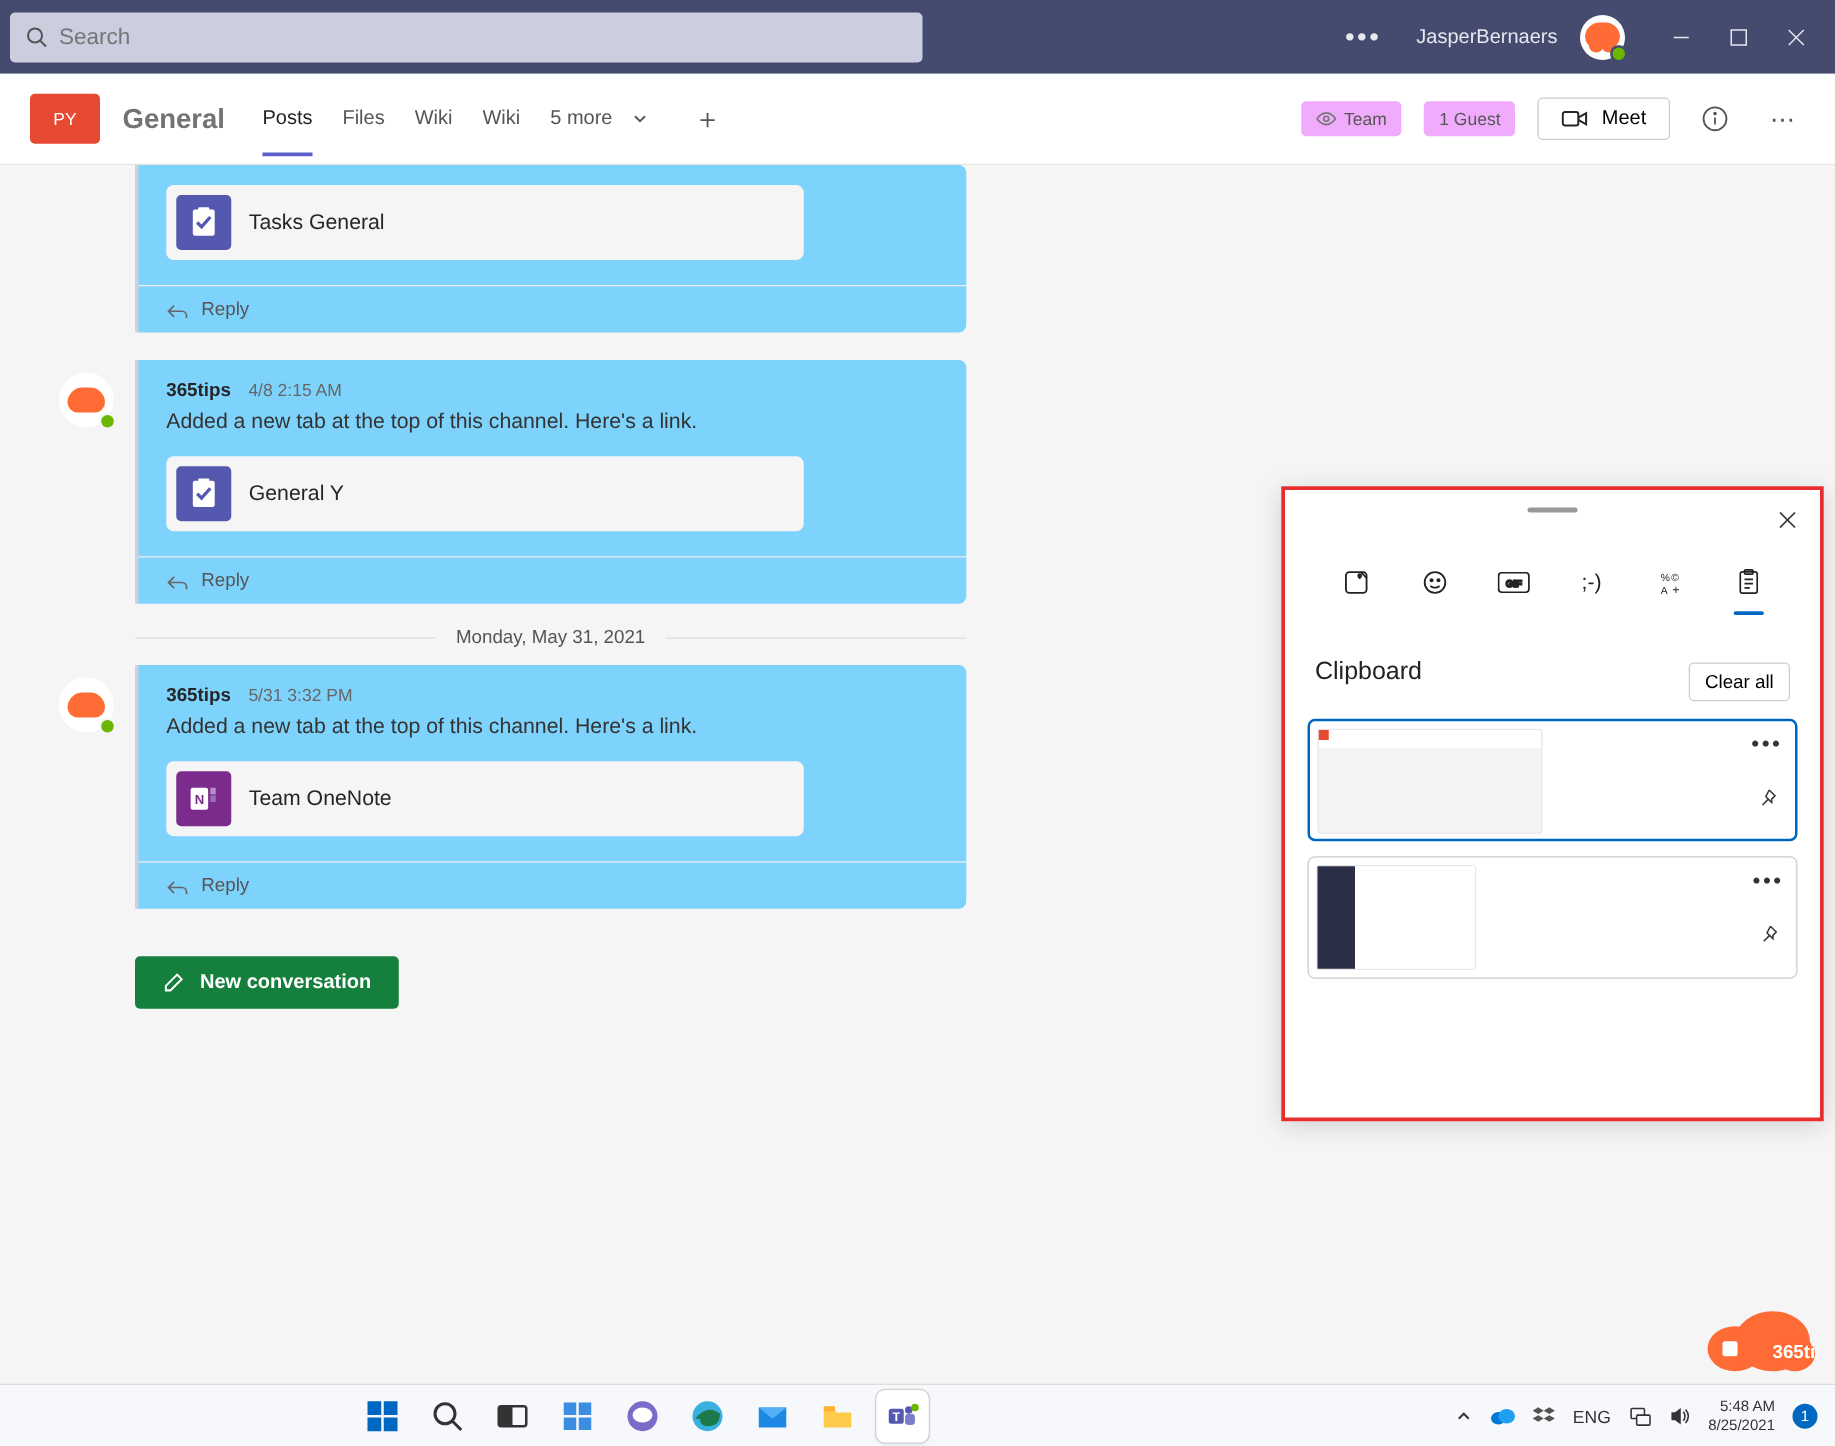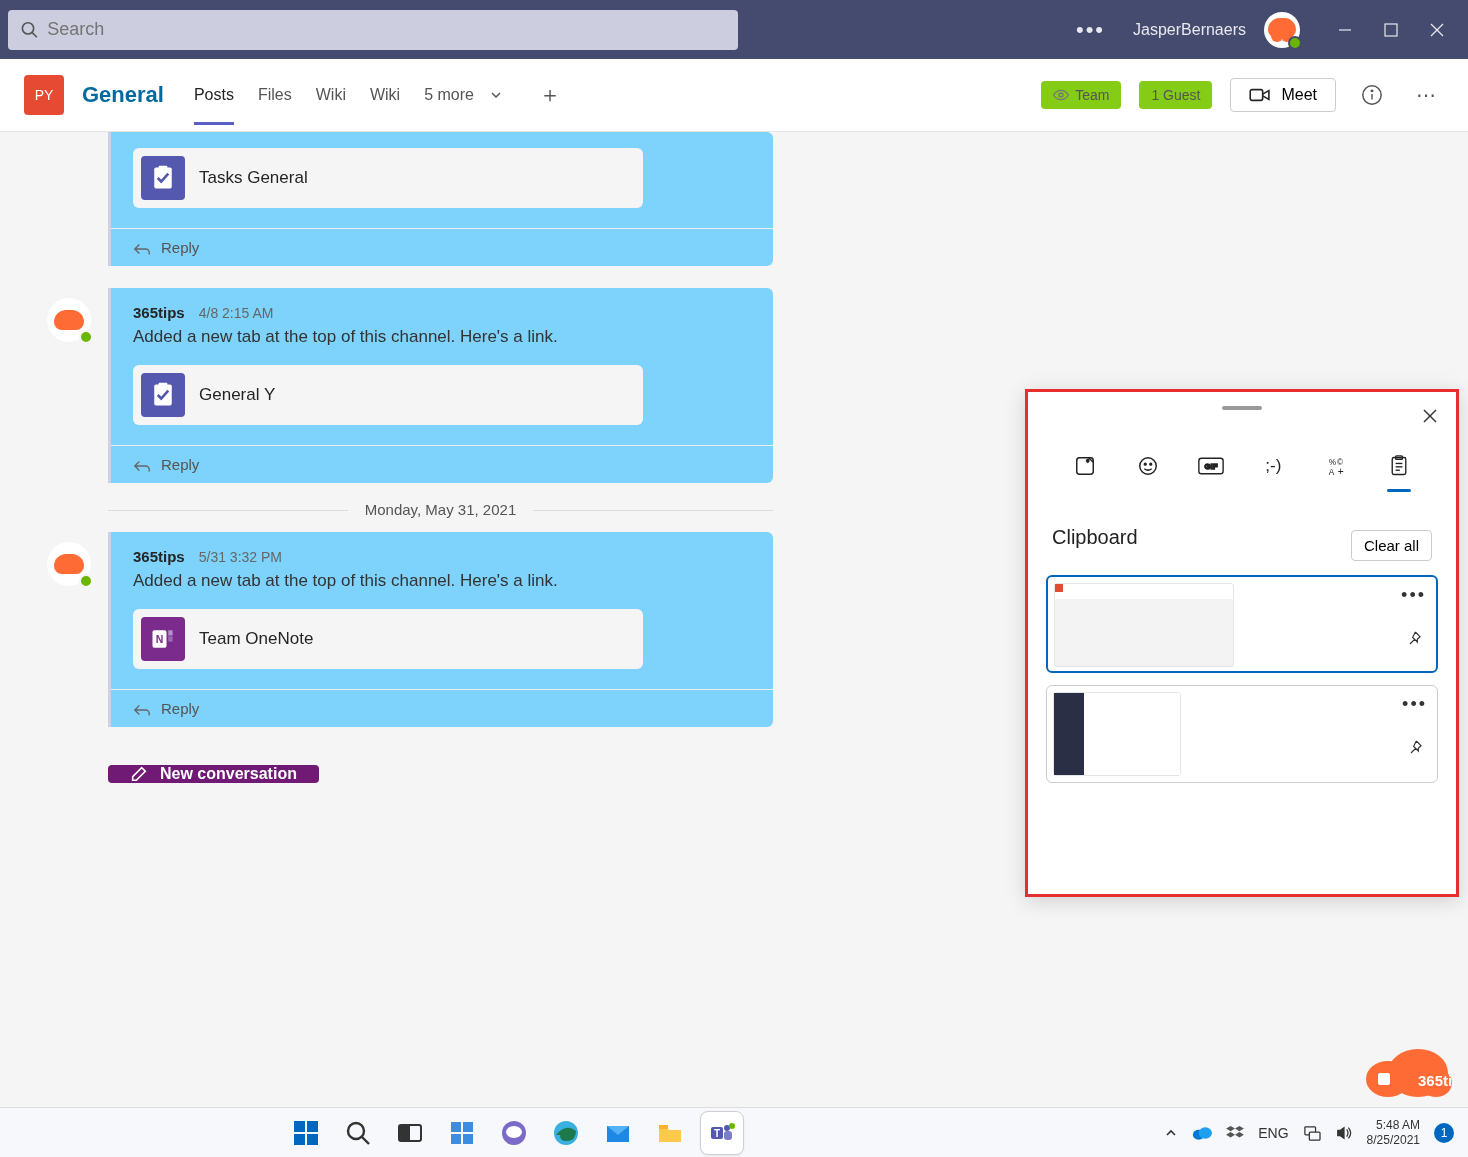--- a/index.html
+++ b/index.html
@@ -16,29 +16,29 @@
 .tb-avatar { width: 36px; height: 36px; border-radius: 50%; background: #fff; position: relative; margin: 0 22px 0 6px; }
 .tb-avatar-cloud { position:absolute; top:6px; left:4px; right:4px; height:20px; background:#ff6b35; border-radius:14px 14px 10px 10px; }
 .tb-avatar-cloud::before{content:'';position:absolute;left:3px;bottom:-4px;width:12px;height:12px;background:#ff6b35;border-radius:50%;}
 .tb-avatar-cloud::after{content:'';position:absolute;right:3px;bottom:-4px;width:12px;height:12px;background:#ff6b35;border-radius:50%;}
 .tb-presence { position: absolute; right: -2px; bottom: -2px; width: 14px; height: 14px; border-radius: 50%; background: #6bb700; border: 2px solid #444b6e; }
 .tb-winbtn { width: 46px; height: 40px; display: flex; align-items: center; justify-content: center; color: #e8e8f0; cursor: pointer; }
 .tb-winbtn svg { width: 14px; height: 14px; stroke: #e8e8f0; fill: none; stroke-width: 1.2; }
 
 
 .chanhdr { height: 73px; background: #fff; border-bottom: 1px solid #e5e5e5; display: flex; align-items: center; padding: 0 24px; gap: 18px; }
-.team-icon { width: 40px; height: 40px; background: #e74a33; border-radius: 4px; display: flex; align-items: center; justify-content: center; color: #fff; font-size: 14px; font-weight: 500; }
-.chan-title { font-size: 22px; font-weight: 700; color: #0369a1; margin-right: 12px; }
+.team-icon { width: 56px; height: 40px; background: #e74a33; border-radius: 4px; display: flex; align-items: center; justify-content: center; color: #fff; font-size: 14px; font-weight: 500; }
+.chan-title { font-size: 22px; font-weight: 700; color: #737373; margin-right: 12px; }
 .tabs { display: flex; gap: 24px; align-items: center; }
 .tab { font-size: 16px; color: #555; cursor: pointer; padding: 20px 0 18px; border-bottom: 3px solid transparent; text-align: center; }
 .tab.active { color: #222; border-bottom-color: #5b5fc7; font-weight: 500; }
 .tab-more { display: flex; align-items: center; gap: 16px; color: #555; cursor: pointer; font-size: 16px; }
 .tab-add { width: 32px; height: 32px; display: flex; align-items: center; justify-content: center; color: #555; cursor: pointer; font-size: 22px; margin-left:8px; }
 .hdr-spacer { flex: 1; }
-.hdr-pill { background: #84cc16; border-radius: 4px; padding: 6px 12px; font-size: 14px; color: #555; display: flex; align-items: center; gap: 6px; cursor: pointer; }
+.hdr-pill { background: #f0abfc; border-radius: 4px; padding: 6px 12px; font-size: 14px; color: #555; display: flex; align-items: center; gap: 6px; cursor: pointer; }
 .meet-btn { border: 1px solid #ccc; background: #fff; border-radius: 4px; padding: 7px 18px; font-size: 16px; font-weight: 500; display: flex; align-items: center; gap: 10px; cursor: pointer; }
 .hdr-icon { width: 36px; height: 36px; display: flex; align-items: center; justify-content: center; color: #555; cursor: pointer; font-size: 20px; }
 
 
 .scroll { height: calc(1157px - 59px - 73px - 50px); overflow: hidden; background: #f5f5f5; position: relative; }
 .msg-col { width: 665px; margin-left: 108px; }
 
 .thread { border-left: 3px solid #cfd0e6; background: #7dd3fc; border-radius: 0 6px 6px 0; margin-bottom: 8px; position: relative; }
 .thread-body { padding: 16px 22px 10px; }
 .thread-meta { display: flex; gap: 14px; align-items: baseline; margin-bottom: 6px; }
@@ -56,21 +56,21 @@
 
 .msg-avatar { position: absolute; left: -64px; top: 10px; width: 44px; height: 44px; border-radius: 50%; background: #fff; display:flex; align-items:center; justify-content:center; }
 .msg-avatar .cloud { width: 30px; height: 20px; background: #ff6b35; border-radius: 12px 12px 8px 8px; position: relative; }
 .msg-presence { position: absolute; right: -2px; bottom: -2px; width: 14px; height: 14px; border-radius: 50%; background: #6bb700; border: 2px solid #f5f5f5; }
 
 .date-divider { text-align: center; font-size: 15px; color: #555; margin: 18px 0 14px; position: relative; }
 .date-divider::before, .date-divider::after { content: ''; position: absolute; top: 50%; height: 1px; background: #ddd; width: 240px; }
 .date-divider::before { left: 0; }
 .date-divider::after { right: 0; }
 
-.new-conv { margin: 38px 0 0 0; background: #701a75; color: #fff; border: none; border-radius: 4px; padding: 0 22px; font-size: 16px; font-weight: 600; display: flex; align-items: center; gap: 12px; cursor: pointer; }
+.new-conv { margin: 38px 0 0 0; background: #15803d; color: #fff; border: none; border-radius: 4px; padding: 12px 22px; font-size: 16px; font-weight: 600; display: flex; align-items: center; gap: 12px; cursor: pointer; }
 
 
 .clip-panel { position: absolute; right: 9px; top: 389px; width: 434px; height: 508px; background: #fff; border: 3px solid #e62e2e; box-shadow: 0 4px 20px rgba(0,0,0,.15); z-index: 50; }
 .clip-grip { position: absolute; top: 14px; left: 50%; transform: translateX(-50%); width: 40px; height: 4px; background: #999; border-radius: 2px; }
 .clip-close { position: absolute; top: 12px; right: 14px; width: 24px; height: 24px; cursor: pointer; display:flex; align-items:center; justify-content:center; }
 .clip-tabs { display: flex; justify-content: space-around; padding: 54px 26px 0; }
 .clip-tab { width: 40px; height: 40px; display: flex; align-items: center; justify-content: center; cursor: pointer; position: relative; }
 .clip-tab.active::after { content: ''; position: absolute; bottom: -6px; left: 8px; right: 8px; height: 3px; background: #0067c0; border-radius: 2px; }
 .clip-header { display: flex; align-items: center; justify-content: space-between; padding: 28px 24px 14px; }
 .clip-title { font-size: 20px; color: #222; }

